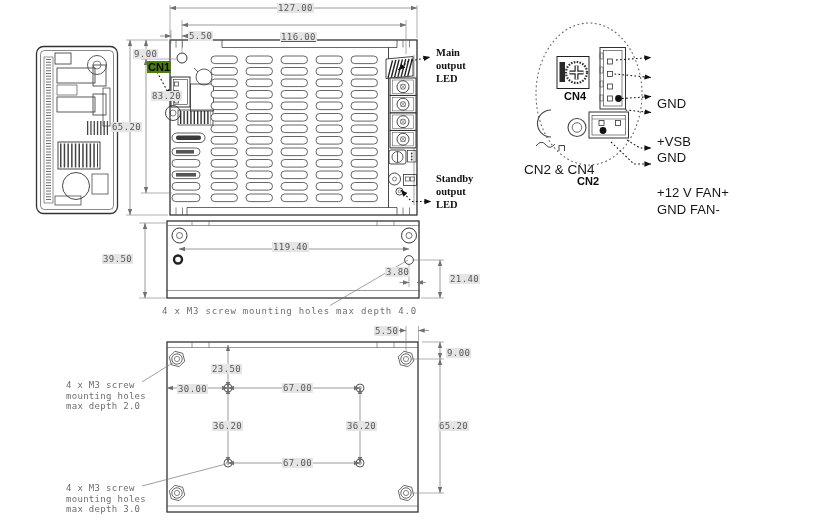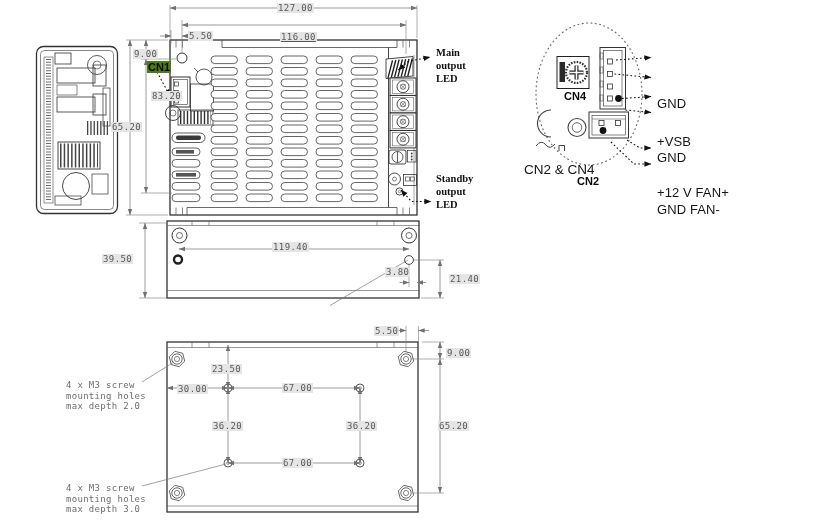--- a/index.html
+++ b/index.html
@@ -347,20 +347,21 @@
 <div class="abs ledlab" style="left:436px;top:172px;">
   <div>Standby</div>
   <div>output</div>
   <div>LED</div>
 </div>
 
 <div class="abs dim" style="left:102px;top:254px;">39.50</div>
 <div class="abs dim" style="left:272px;top:242px;">119.40</div>
 <div class="abs dim" style="left:385px;top:267px;">3.80</div>
 <div class="abs dim" style="left:421px;top:274px;margin-left:28px;">21.40</div>
+<div class="abs note" style="left:162px;top:306px;letter-spacing:.8px;">4 x M3 screw mounting holes max depth 4.0</div>
 
 <div class="abs dim" style="left:374px;top:326px;">5.50</div>
 <div class="abs dim" style="left:446px;top:348px;">9.00</div>
 <div class="abs dim" style="left:438px;top:421px;">65.20</div>
 <div class="abs dim" style="left:211px;top:364px;">23.50</div>
 <div class="abs dim" style="left:177px;top:384px;">30.00</div>
 <div class="abs dim" style="left:282px;top:383px;">67.00</div>
 <div class="abs dim" style="left:212px;top:421px;">36.20</div>
 <div class="abs dim" style="left:346px;top:421px;">36.20</div>
 <div class="abs dim" style="left:282px;top:458px;">67.00</div>

